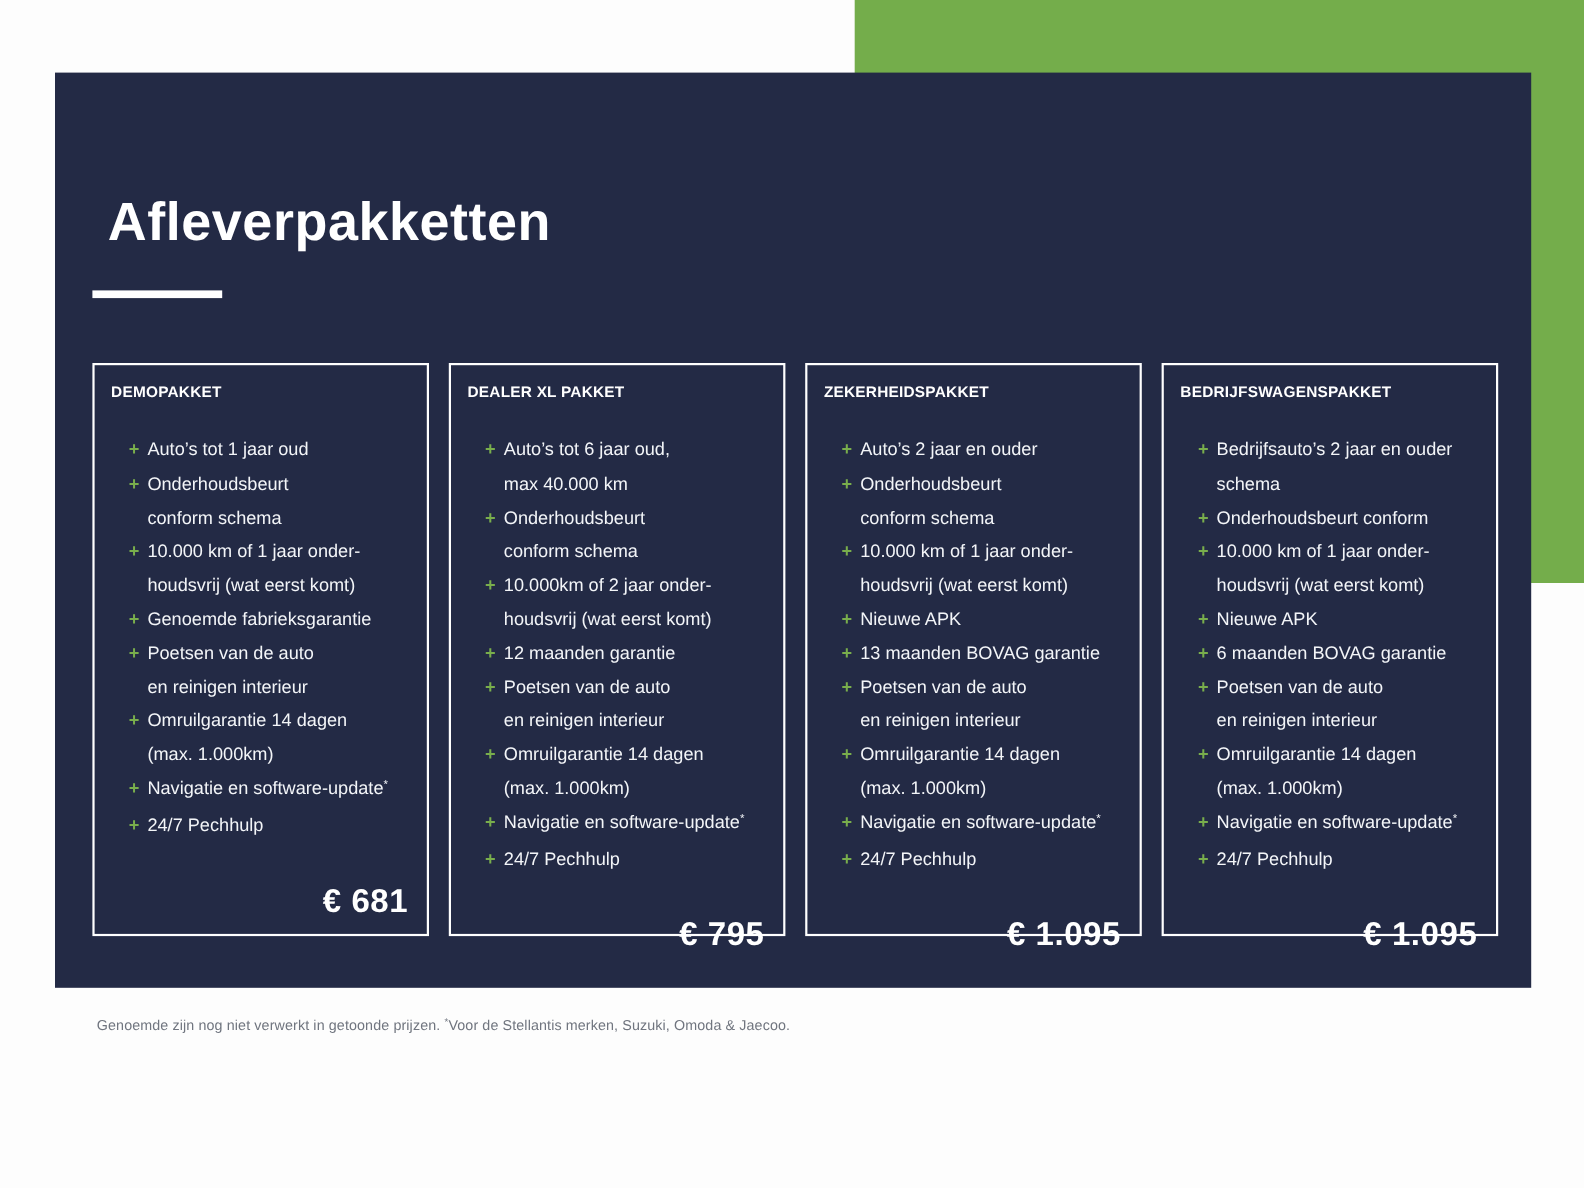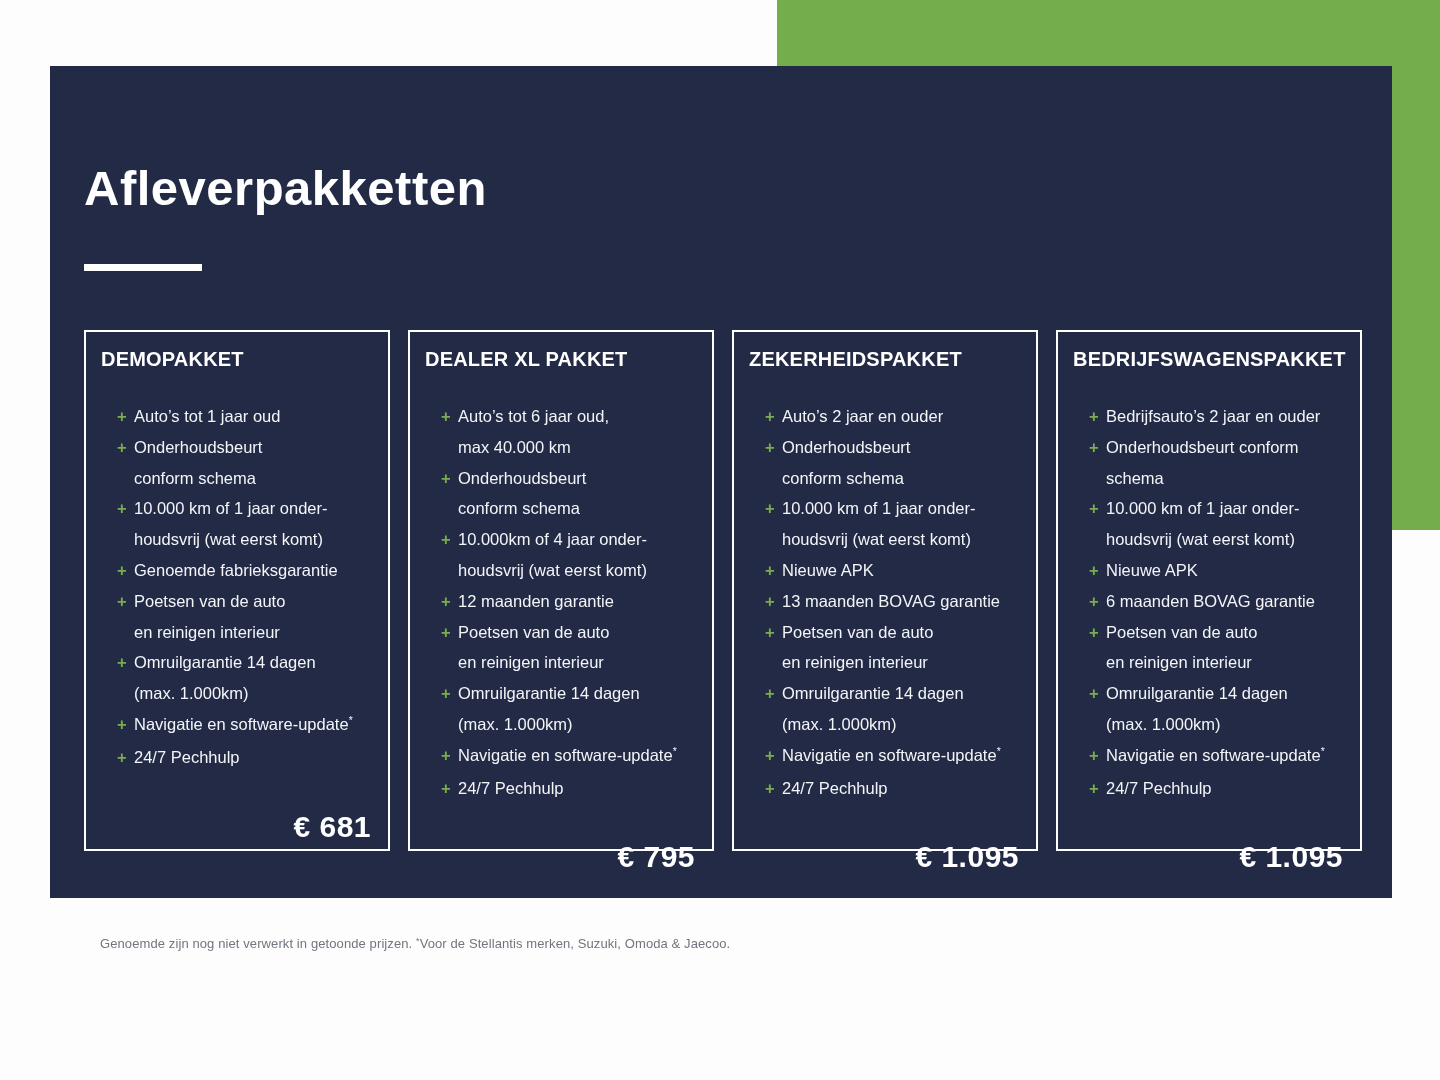--- a/index.html
+++ b/index.html
@@ -20,41 +20,41 @@
   }
   .green-block{
     position:absolute;left:777px;top:0;width:663px;height:530px;
     background:var(--green);
   }
   .panel{
     position:absolute;left:50px;top:66px;width:1342px;height:832px;
     background:var(--navy);
   }
   .page-title{
-    position:absolute;left:34px;top:98px;margin:0;
+    position:absolute;left:34px;top:98px;margin:14px;
     font-size:49px;font-weight:700;color:#FFFFFF;letter-spacing:0.5px;
     line-height:1;
   }
   .title-underline{
     position:absolute;left:34px;top:198px;width:118px;height:7px;background:#FFFFFF;
   }
   .cards{
     position:absolute;left:34px;top:264px;
     display:flex;gap:18px;
   }
   .card{
     width:306px;height:521px;
     border:2px solid #FFFFFF;
     padding:12px 15px;
     display:flex;flex-direction:column;
     background:transparent;
   }
   .card-title{
     margin:4px 0 14px 0;
-    font-size:20px;font-weight:700;color:#FFFFFF;letter-spacing:0.2px;
+    font-size:14px;font-weight:700;color:#FFFFFF;letter-spacing:0.2px;
     text-transform:uppercase;
     white-space:nowrap;
   }
   .features{
     list-style:none;margin:16px;padding:0;
     font-size:16.5px;line-height:30.8px;color:var(--text);
   }
   .features .line{
     padding-left:17px;
     white-space:nowrap;
@@ -67,21 +67,21 @@
     font-size:10.5px;position:relative;top:-6px;
   }
   .price{
     margin-top:21px;
     text-align:right;
     font-size:30px;font-weight:700;color:#FFFFFF;
     padding-right:2px;
     letter-spacing:0.5px;
   }
   .footnote{
-    position:absolute;left:88px;top:924px;margin:12px;
+    position:absolute;left:88px;top:924px;margin:0;
     font-size:13px;color:var(--footnote);
     letter-spacing:0.1px;
   }
   .footnote .sup{top:-4px;font-size:9px;}
 </style>
 </head>
 <body>
 
 <div class="green-block"></div>
 
@@ -128,21 +128,21 @@
     <ul class="features">
           <li>
             <div class="line"><span class="plus">+</span><span>Auto’s tot 6 jaar oud,</span></div>
             <div class="line"><span>max 40.000 km</span></div>
           </li>
           <li>
             <div class="line"><span class="plus">+</span><span>Onderhoudsbeurt</span></div>
             <div class="line"><span>conform schema</span></div>
           </li>
           <li>
-            <div class="line"><span class="plus">+</span><span>10.000km of 4 jaar onder-</span></div>
+            <div class="line"><span class="plus">+</span><span>10.000km of 2 jaar onder-</span></div>
             <div class="line"><span>houdsvrij (wat eerst komt)</span></div>
           </li>
           <li>
             <div class="line"><span class="plus">+</span><span>12 maanden garantie</span></div>
           </li>
           <li>
             <div class="line"><span class="plus">+</span><span>Poetsen van de auto</span></div>
             <div class="line"><span>en reinigen interieur</span></div>
           </li>
           <li>
@@ -195,22 +195,22 @@
         </ul>
     <div class="price">€ 1.095</div>
   </section>
       <section class="card">
     <h2 class="card-title">BEDRIJFSWAGENSPAKKET</h2>
     <ul class="features">
           <li>
             <div class="line"><span class="plus">+</span><span>Bedrijfsauto’s 2 jaar en ouder</span></div>
           </li>
           <li>
+            <div class="line"><span>schema</span></div>
             <div class="line"><span class="plus">+</span><span>Onderhoudsbeurt conform</span></div>
-            <div class="line"><span>schema</span></div>
           </li>
           <li>
             <div class="line"><span class="plus">+</span><span>10.000 km of 1 jaar onder-</span></div>
             <div class="line"><span>houdsvrij (wat eerst komt)</span></div>
           </li>
           <li>
             <div class="line"><span class="plus">+</span><span>Nieuwe APK</span></div>
           </li>
           <li>
             <div class="line"><span class="plus">+</span><span>6 maanden BOVAG garantie</span></div>

